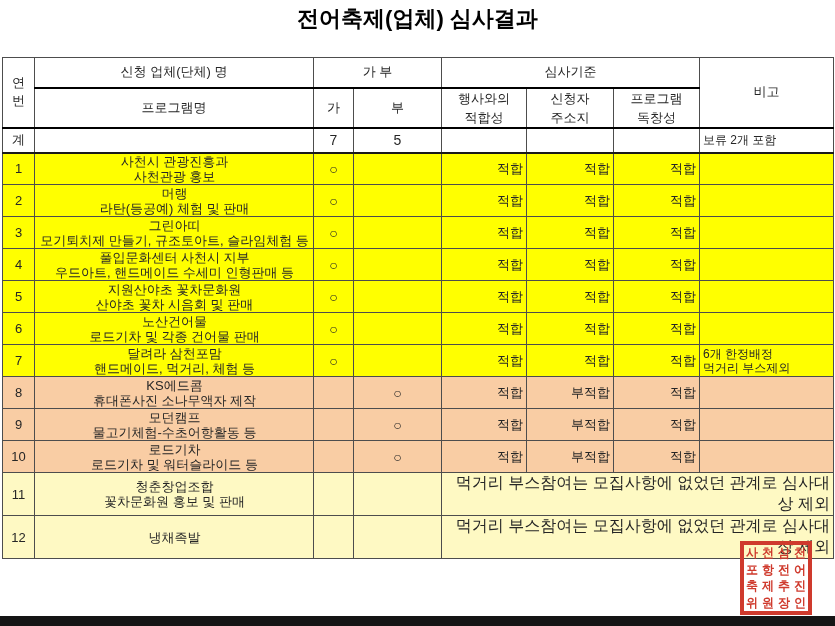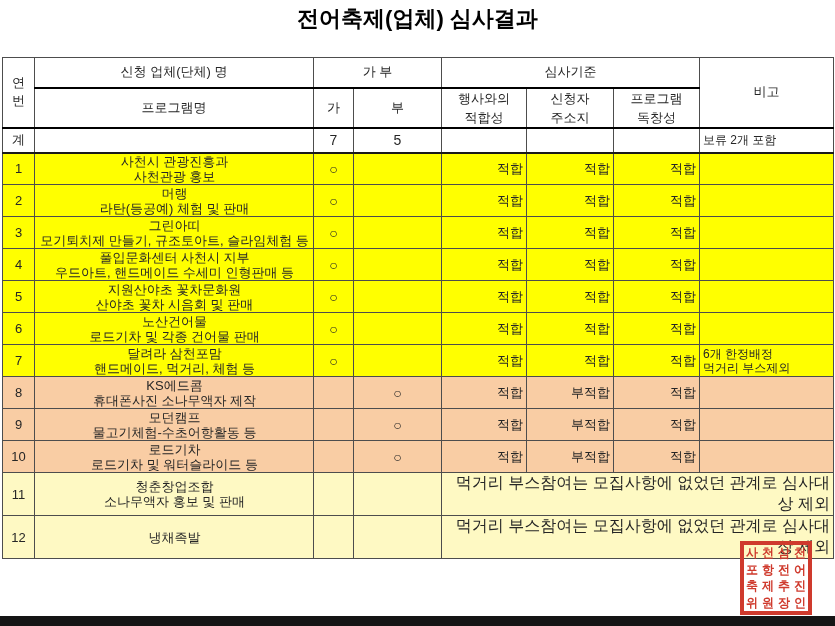--- a/index.html
+++ b/index.html
@@ -222,21 +222,21 @@
           <td class="c-mark">○</td>
           <td class="c-crit">적합</td>
           <td class="c-crit">부적합</td>
           <td class="c-crit">적합</td>
           <td class="c-note"></td>
         </tr>
         <tr class="bg-blue merged-row">
           <td class="c-no">11</td>
           <td class="c-name">
             <div>청춘창업조합</div>
-            <div>소나무액자 홍보 및 판매</div>
+            <div>꽃차문화원 홍보 및 판매</div>
           </td>
           <td class="c-mark"></td>
           <td class="c-mark"></td>
           <td class="c-merged" colspan="4">먹거리 부스참여는 모집사항에 없었던 관계로 심사대상 제외</td>
         </tr>
         <tr class="bg-blue merged-row">
           <td class="c-no">12</td>
           <td class="c-name">
             <div>냉채족발</div>
           </td>

